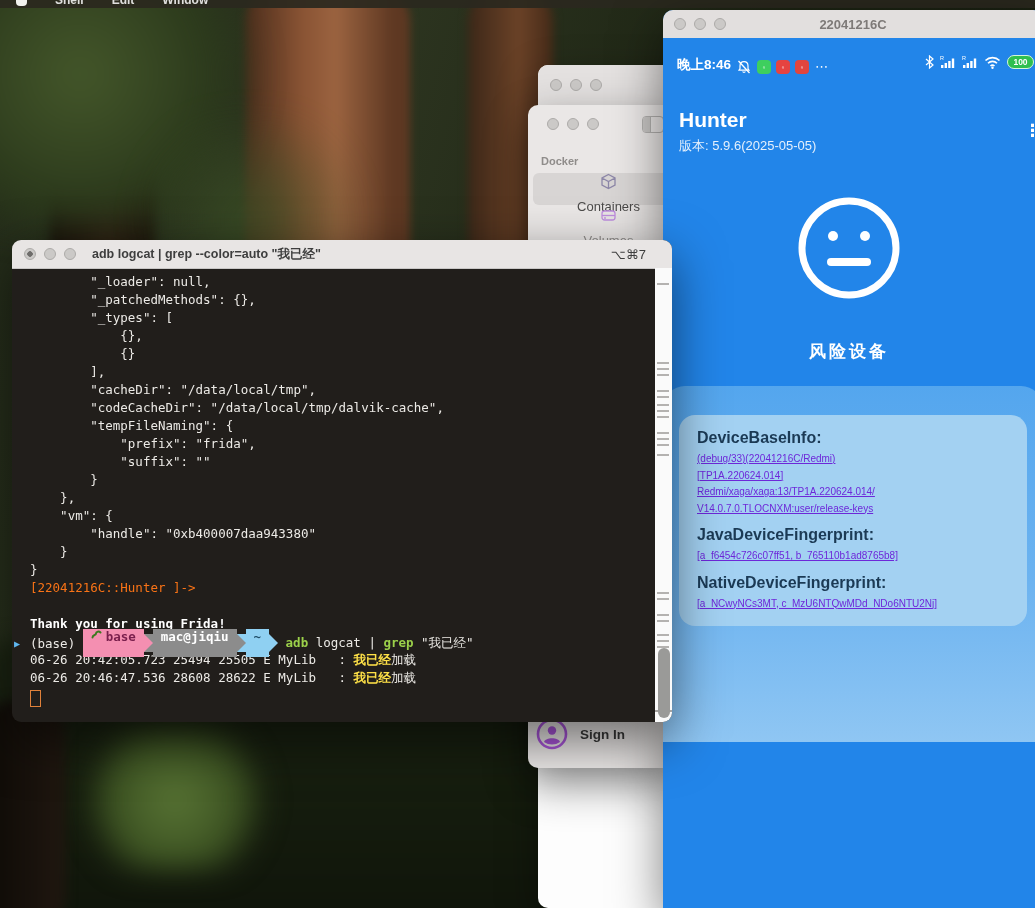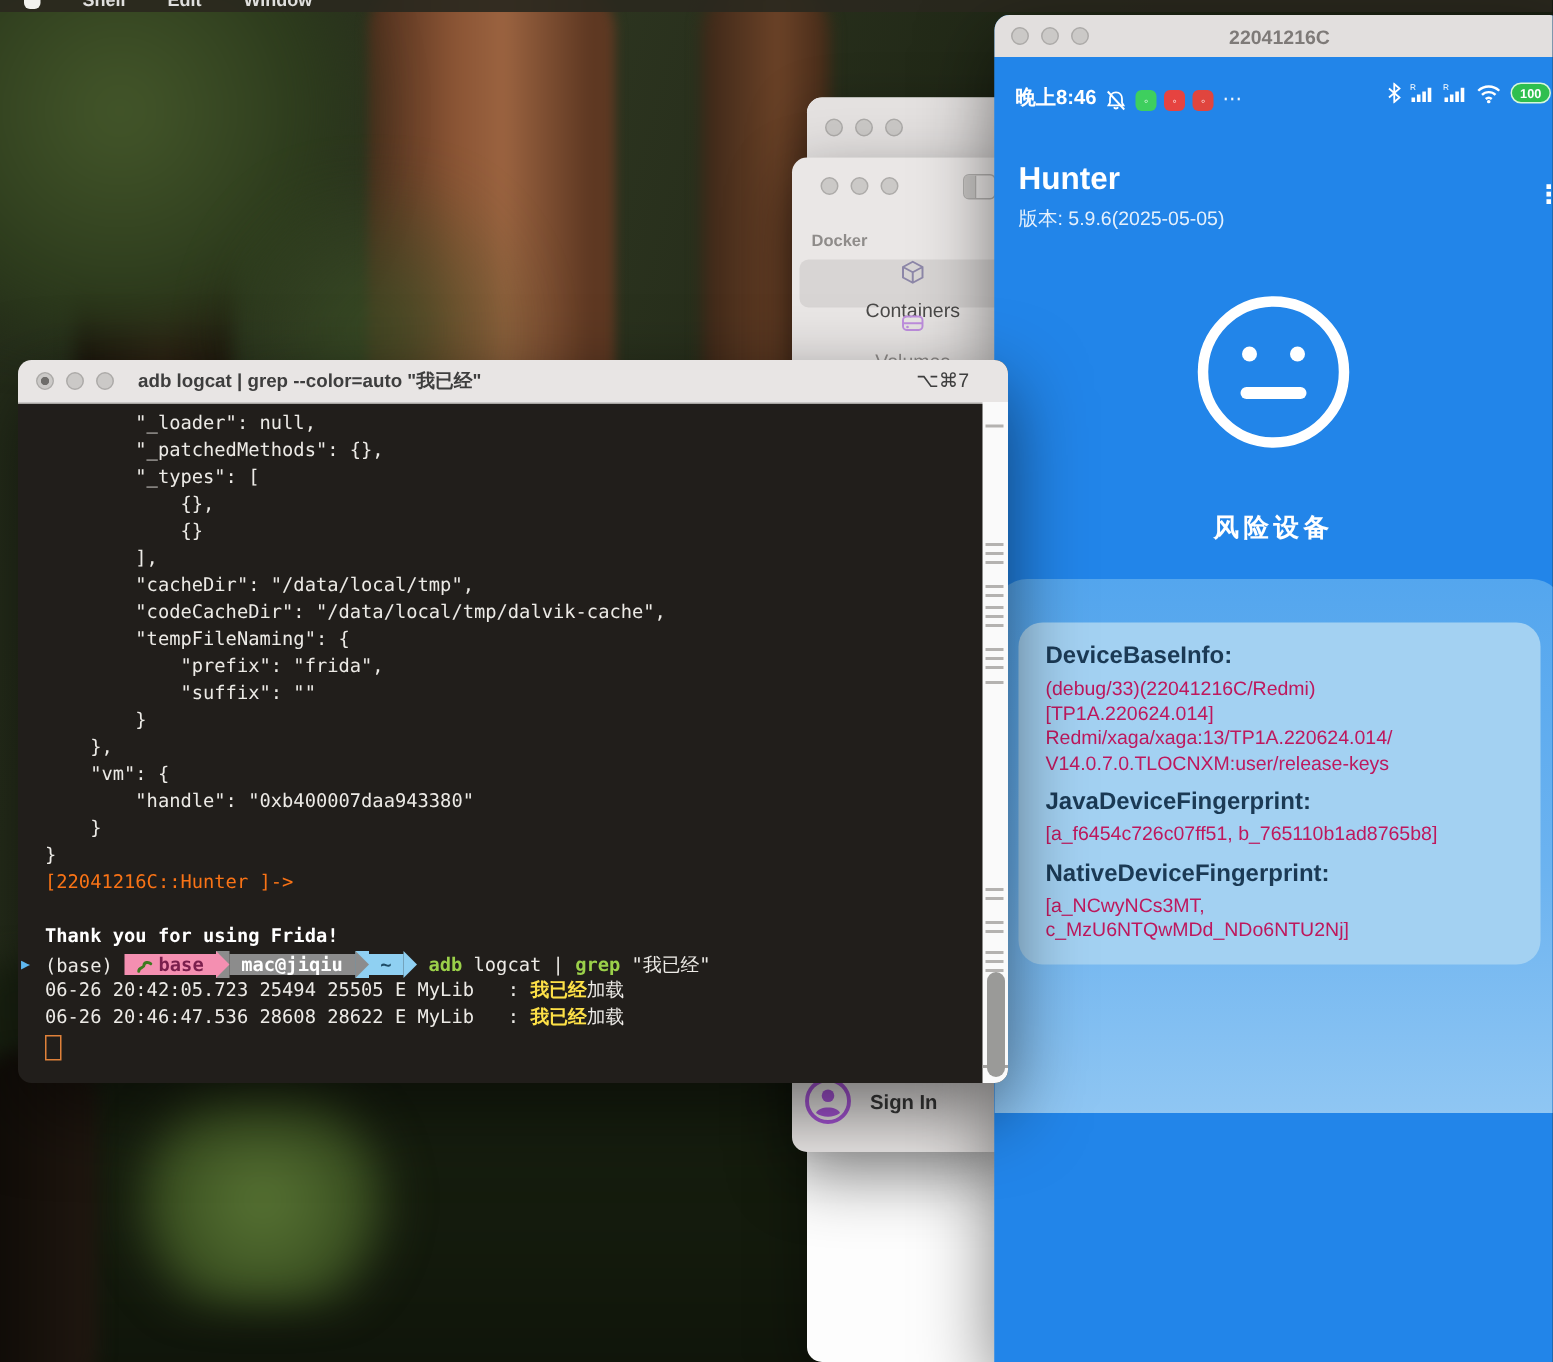--- a/index.html
+++ b/index.html
@@ -73,37 +73,37 @@
   #bigface{position:absolute;left:0;right:8px;top:158px;display:flex;justify-content:center;}
   #risk-label{position:absolute;left:0;right:8px;top:302px;text-align:center;color:#fff;
     font-size:17px;font-weight:bold;letter-spacing:3px;}
   
   #sheet{position:absolute;left:0;top:348px;width:100%;height:356px;border-radius:22px 22px 0 0;
     background:linear-gradient(180deg,#54a6ee 0%,#6cb3f0 55%,#8fc6f3 100%);}
   #device-card{position:absolute;left:16px;top:29px;width:312px;padding:14px 18px;border-radius:16px;
     background:#a3d1f2;}
   .card-title{font-size:16px;font-weight:bold;color:#1b3a55;margin:9px 0 4px 0;}
   .card-title:first-child{margin-top:0;}
-  .card-line{font-size:13px;color:#be185d;line-height:16.5px;}
+  .card-line{font-size:10px;color:#6d28d9;line-height:16.5px;text-decoration:underline;}
   
   #terminal{position:absolute;left:12px;top:240px;width:660px;height:482px;z-index:40;
     border-radius:9px;box-shadow:0 18px 52px rgba(0,0,0,.55);overflow:hidden;background:#211e1b;}
   #terminal .ttl{height:28px;background:#e8e5e4;border-bottom:1px solid #c9c7c6;display:flex;align-items:center;padding:0 14px 0 12px;position:relative;}
   #term-title{position:absolute;left:80px;right:80px;text-align:left;font-size:12.5px;font-weight:bold;color:#3e3e3e;
     white-space:nowrap;overflow:hidden;}
   #term-shortcut{position:absolute;right:26px;font-size:13px;color:#3e3e3e;}
   #term-body{position:absolute;left:0;top:28px;right:17px;bottom:0;padding:6px 0 0 18px;
     font-family:"DejaVu Sans Mono","Liberation Mono",monospace;font-size:12.5px;color:#eceae6;}
   .term-line{height:18px;white-space:pre;}
   .c-def{color:#eceae6;} .c-dim{color:#f97316;} .c-bold{color:#fff;font-weight:bold;}
   .c-green{color:#9bd04a;font-weight:bold;} .c-match{color:#fde047;font-weight:bold;margin-top:42px;}
   
   #prompt-line{height:18px;display:flex;align-items:center;white-space:pre;position:relative;}
   #prompt-leader{position:absolute;left:-16px;color:#5fb8f0;font-size:10px;}
-  .pseg{display:flex;align-items:flex-end;height:14px;padding:0 8px;font-weight:bold;}
+  .pseg{display:flex;align-items:flex-start;height:28px;padding:0 8px;font-weight:bold;}
   .pseg.venv{background:#f48fb1;color:#7a1f4d;gap:4px;}
   .pseg.host{background:#8c8c8c;color:#fff;}
   .pseg.dir{background:#8fd0f2;color:#1f4c66;}
   .tri{width:0;height:0;border-top:9px solid transparent;border-bottom:9px solid transparent;border-left:9px solid;}
   .tri.t-pink{border-left-color:#f48fb1;background:#8c8c8c;}
   .tri.t-gray{border-left-color:#8c8c8c;background:#8fd0f2;}
   .tri.t-blue{border-left-color:#8fd0f2;background:transparent;}
   #cursor{width:9px;height:15px;border:1.5px solid #e0813a;margin-top:2px;}
   
   #term-scroll{position:absolute;right:0;top:28px;width:17px;bottom:0;background:#fafafa;}

